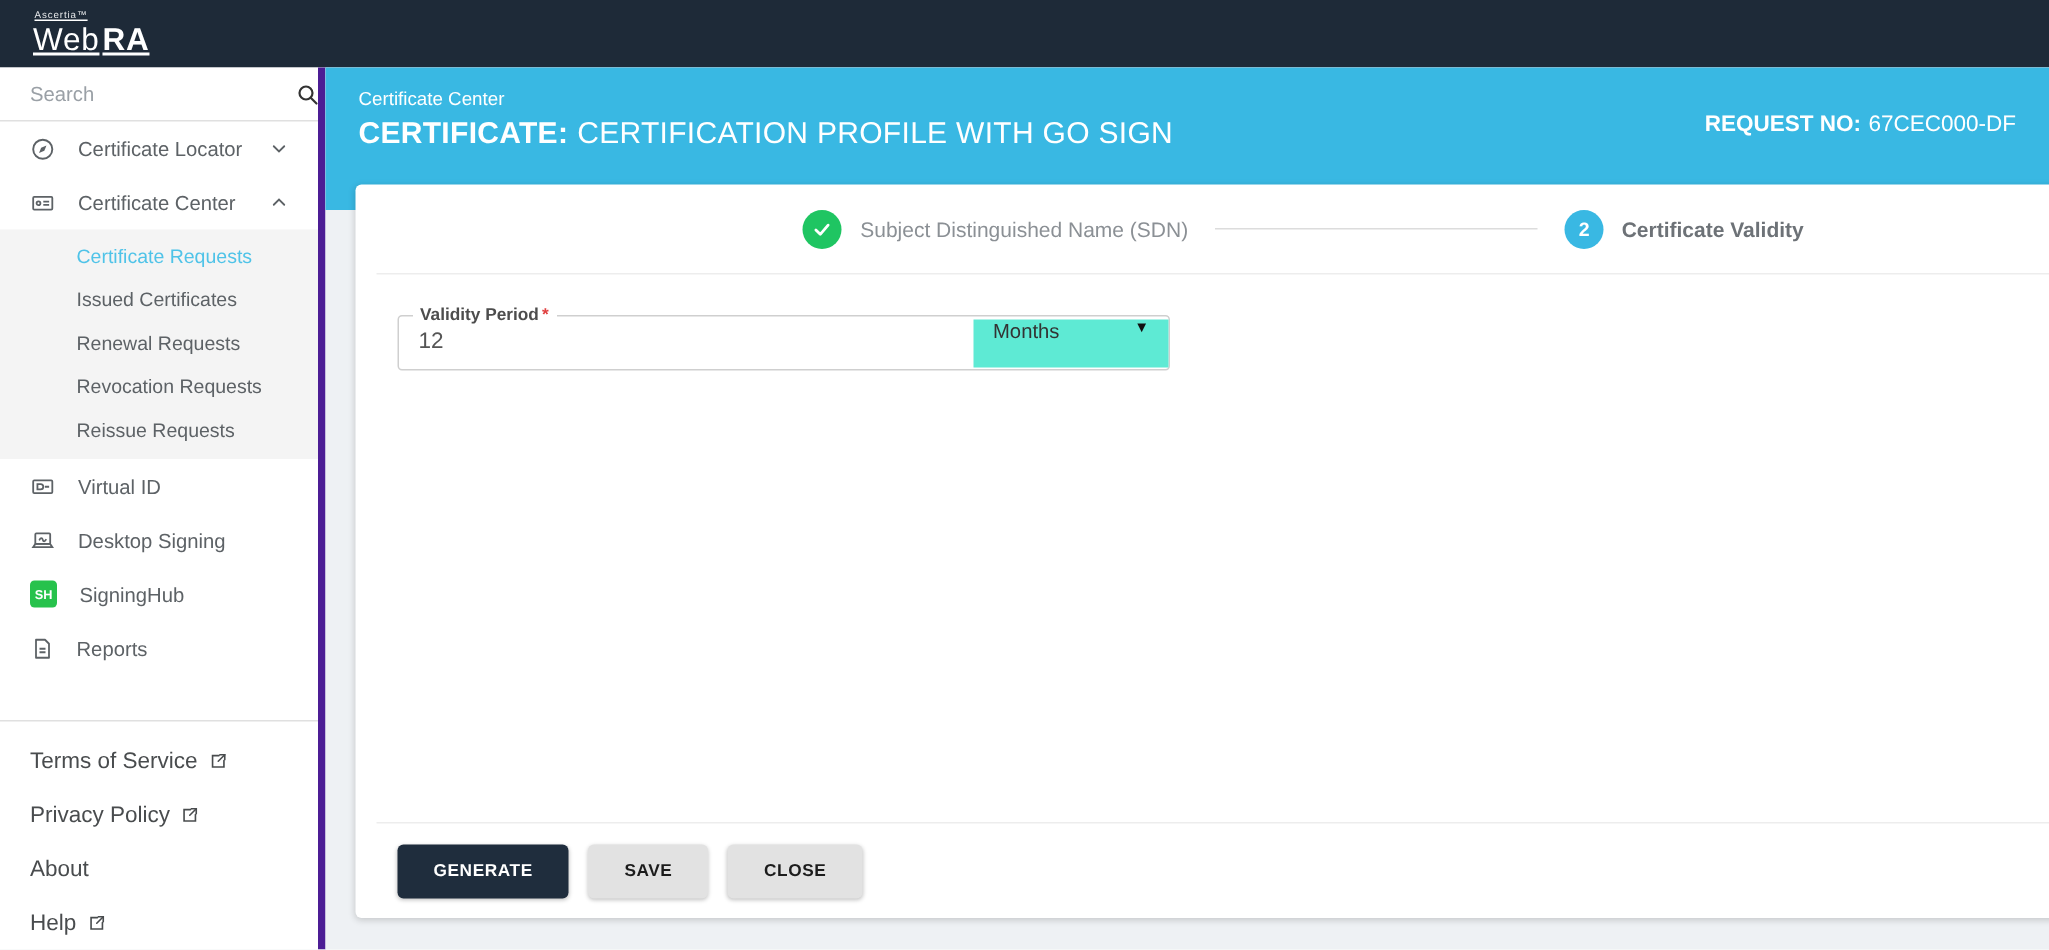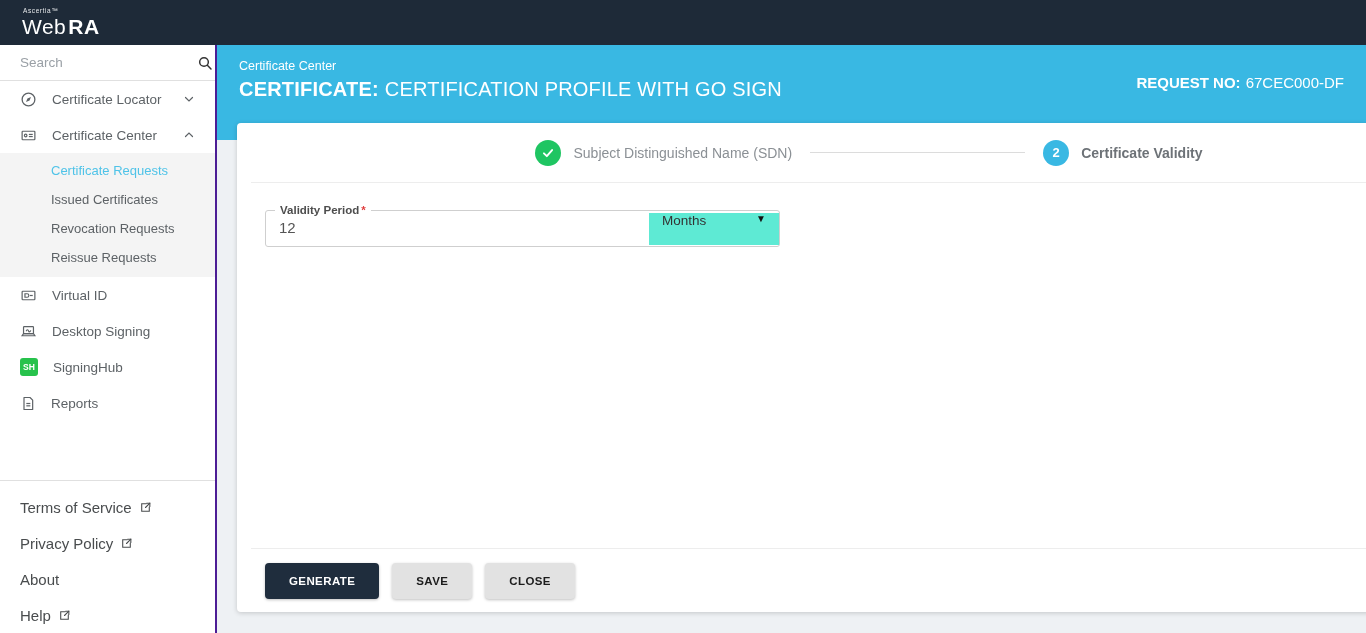--- a/index.html
+++ b/index.html
@@ -1,37 +1,37 @@
 <!DOCTYPE html>
 <html><head>
 <meta charset="utf-8">
 <style>
   * { margin:0; padding:0; box-sizing:border-box; }
   html,body { width:1366px; height:633px; overflow:hidden; }
   body { font-family:"Liberation Sans", sans-serif; background:#eef1f4; color:#444; }
 
   
   .topbar { height:45px; background:#1e2a38; display:flex; align-items:center; justify-content:space-between; padding:0 22px; }
-  .brand { display:flex; flex-direction:column; line-height:1; color:#fff; cursor:pointer; }
+  .brand { display:flex; flex-direction:column; line-height:1; color:#fff; cursor:pointer;text-decoration:underline; }
   .brand-company { font-size:6.5px; letter-spacing:0.6px; color:#e8eaec; margin-bottom:2px; margin-left:1px; }
   .brand-product { font-size:21px; letter-spacing:0.5px; }
   .brand-product .w { font-weight:400; }
   .brand-product .ra { font-weight:700; margin-left:2px; }
   .topbar-right { display:flex; align-items:center; gap:20px; color:#fff; }
   .lang { display:flex; align-items:center; gap:6px; font-size:13.5px; cursor:pointer; }
   .bell { cursor:pointer; display:flex; }
   .avatar-wrap { display:flex; align-items:center; gap:7px; cursor:pointer; }
   .avatar { width:30px; height:30px; border-radius:50%; border:2px solid #fff; overflow:hidden; background:#e8432a; }
   .caret-down { width:0; height:0; border-left:4px solid transparent; border-right:4px solid transparent; border-top:5px solid #fff; }
 
   
   .app-body { display:flex; height:588px; }
 
   
-  .sidebar { width:217px; background:#fff; border-right:2px solid #4c1d95; display:flex; flex-direction:column; flex-shrink:0; }
+  .sidebar { width:217px; background:#fff; border-right:5px solid #4c1d95; display:flex; flex-direction:column; flex-shrink:0; }
   .search-row { height:36px; border-bottom:1px solid #e0e0e0; display:flex; align-items:center; padding:0 20px; flex-shrink:0; }
   .search-input { border:none; outline:none; flex:1; font-size:13.5px; color:#555; font-family:"Liberation Sans", sans-serif; }
   .search-input::placeholder { color:#9aa0a6; }
   .nav { flex:1; overflow:hidden; }
   .nav-item { height:36px; display:flex; align-items:center; padding:0 20px; gap:15px; font-size:13.5px; color:#5d6266; cursor:pointer; }
   .nav-item .chev { margin-left:auto; display:flex; }
   .submenu { background:#f4f4f4; padding:3px 0 5px 0; }
   .submenu-item { height:29px; display:flex; align-items:center; padding-left:51px; font-size:13px; color:#5d6266; cursor:pointer; }
   .submenu-item.active { color:#4fc3e8; }
   .sidebar-footer { border-top:1px solid #e0e0e0; padding:8px 0 0 0; flex-shrink:0; }
@@ -132,20 +132,21 @@
         <span class="chev">
           <svg width="12" height="12" viewBox="0 0 24 24" fill="none" stroke="#5d6266" stroke-width="2.4" stroke-linecap="round">
               <polyline points="5,15 12,8 19,15"></polyline>
             </svg>
         </span>
       </div>
 
       <div class="submenu">
         <div class="submenu-item active">Certificate Requests</div>
         <div class="submenu-item">Issued Certificates</div>
+        <div class="submenu-item">Renewal Requests</div>
         <div class="submenu-item">Revocation Requests</div>
         <div class="submenu-item">Reissue Requests</div>
       </div>
 
       <div class="nav-item">
         <span class="icon">
           <svg width="17" height="17" viewBox="0 0 24 24" fill="none" stroke="#5d6266" stroke-width="1.7">
             <rect x="3" y="6" width="18" height="12" rx="1"></rect>
               <path d="M7 9.5h3a2.5 2.5 0 0 1 0 5H7z"></path>
               <line x1="14" y1="12" x2="18" y2="12"></line>

